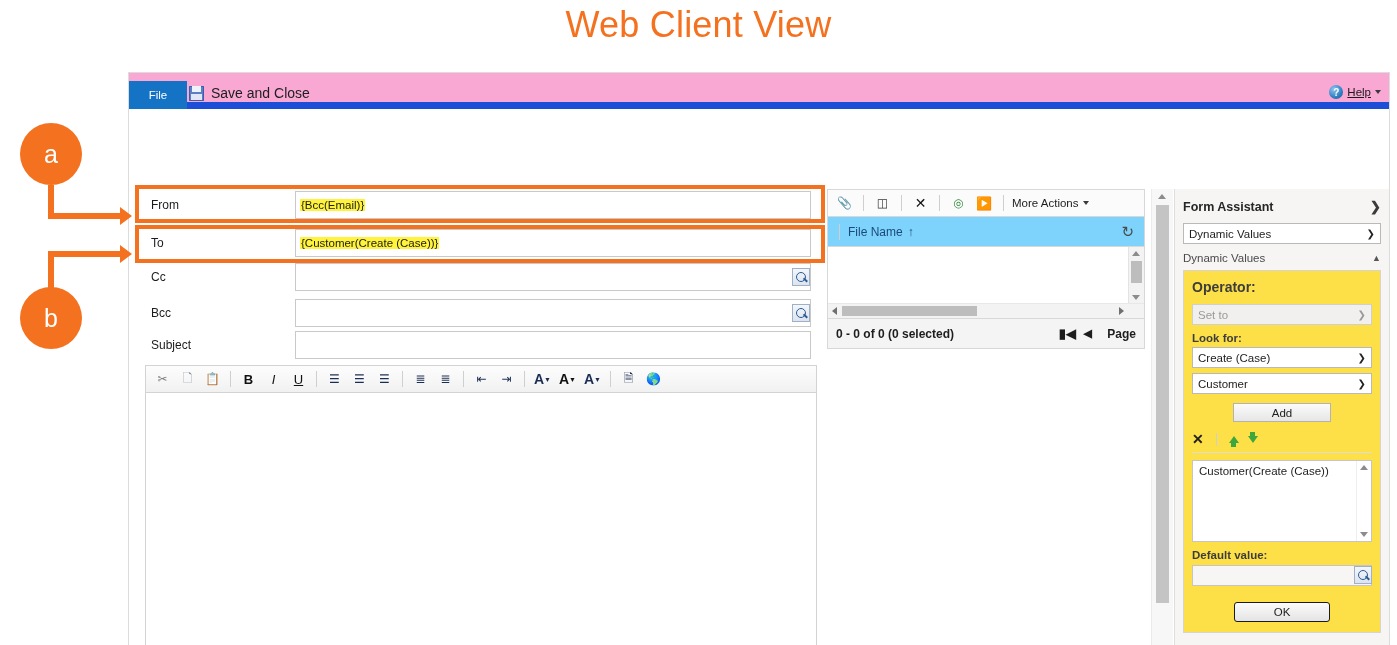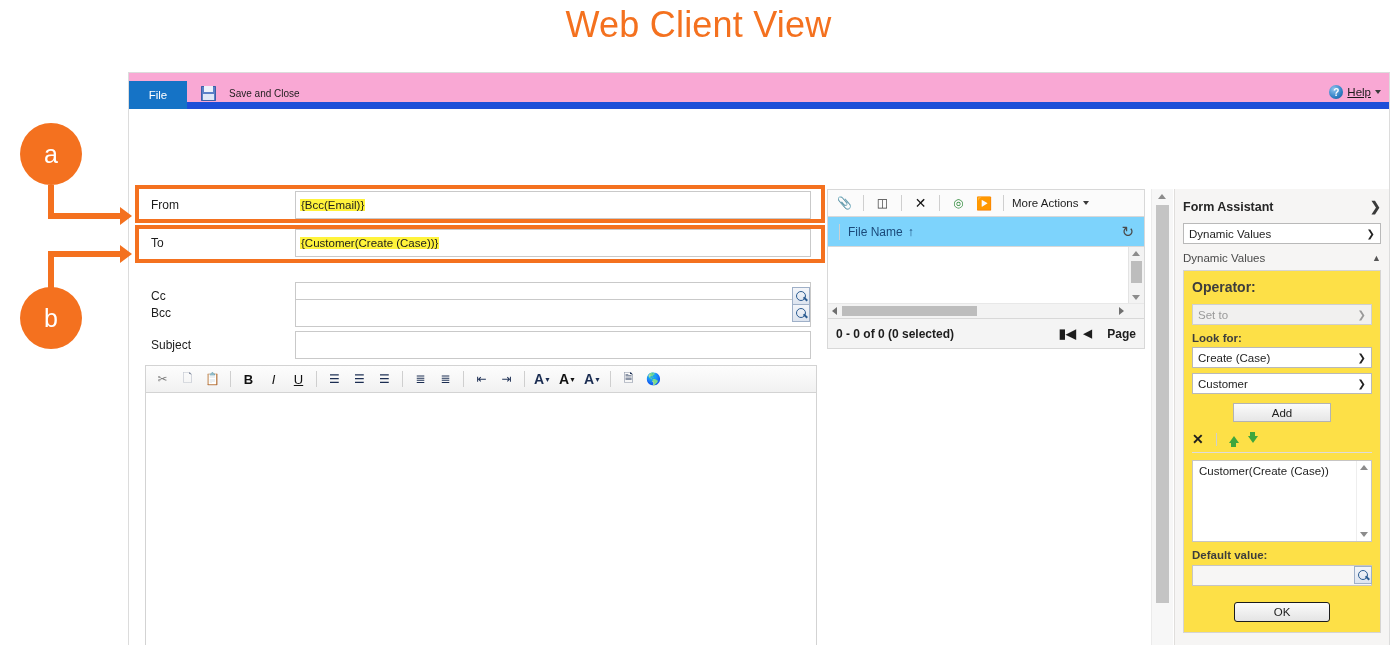--- a/index.html
+++ b/index.html
@@ -24,22 +24,22 @@
   .ribbon{
     position:absolute;left:0;top:0;width:100%;height:36px;
     background:#f9a8d4;border-bottom:7px solid #1d4ed8;box-sizing:border-box;text-decoration:underline;
   }
   .file-tab{
     position:absolute;left:0;top:8px;width:58px;height:28px;
     background:#1573C6;color:#fff;font-size:11.5px;
     display:flex;align-items:center;justify-content:center;
   }
   .save-close{
-    position:absolute;left:72px;top:9px;height:22px;
-    display:flex;align-items:center;gap:13px;font-size:10px;color:#1d1d1d;
+    position:absolute;left:60px;top:9px;height:22px;
+    display:flex;align-items:center;gap:7px;font-size:14px;color:#1d1d1d;
   }
   .save-ico{
     width:15px;height:15px;background:#5b7fc7;border-radius:1px;position:relative;
     box-shadow:inset 0 0 0 1px #3c5ea6;
   }
   .save-ico:before{content:"";position:absolute;left:3px;top:0;width:9px;height:6px;background:#eef2fb;}
   .save-ico:after{content:"";position:absolute;left:2px;bottom:1px;width:11px;height:6px;background:#dfe7f7;}
   .help-btn{
     position:absolute;right:8px;top:9px;height:20px;display:flex;align-items:center;gap:4px;
     font-size:11.5px;color:#1a1a1a;
@@ -205,21 +205,21 @@
     <div class="orange-box" style="left:0px;top:-4px;width:690px;height:38px;"></div>
 
     <div class="frow" style="top:38px;width:690px;">
       <div class="flabel">To</div>
       <div class="finput" style="width:516px;">
         <span class="hl">{Customer(Create (Case))}</span>
       </div>
     </div>
     <div class="orange-box" style="left:0px;top:36px;width:690px;height:38px;"></div>
 
-    <div class="frow" style="top:91px;width:690px;">
+    <div class="frow" style="top:72px;width:690px;">
       <div class="flabel">Cc</div>
       <div class="finput" style="width:516px;">
         <span></span>
       </div>
       <div class="lookup-ico"></div>
     </div>
 
     <div class="frow" style="top:108px;width:690px;">
       <div class="flabel">Bcc</div>
       <div class="finput" style="width:516px;">

